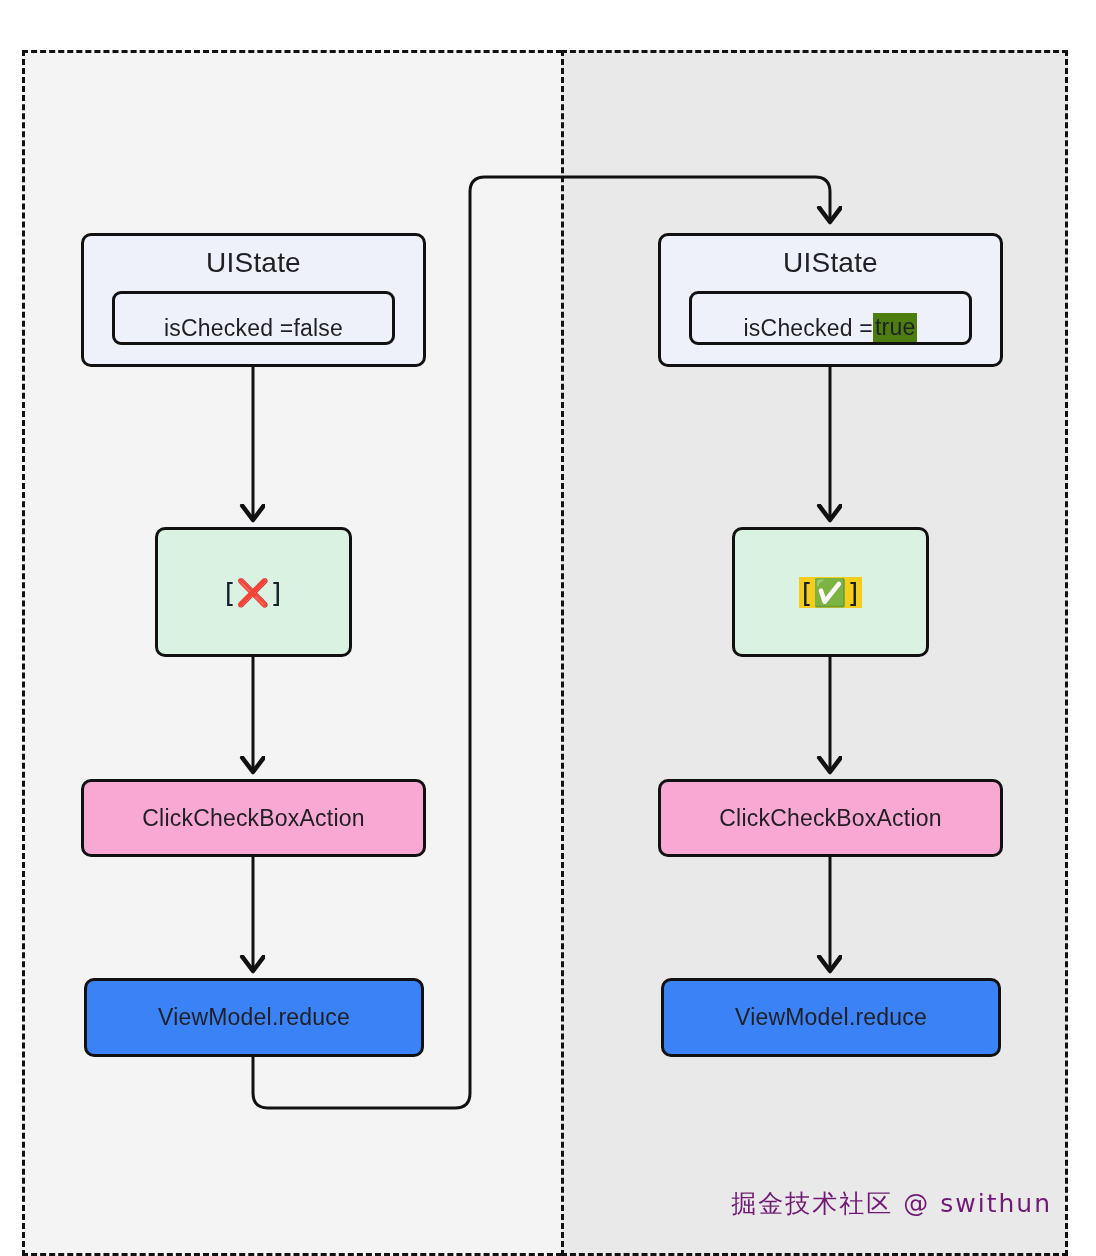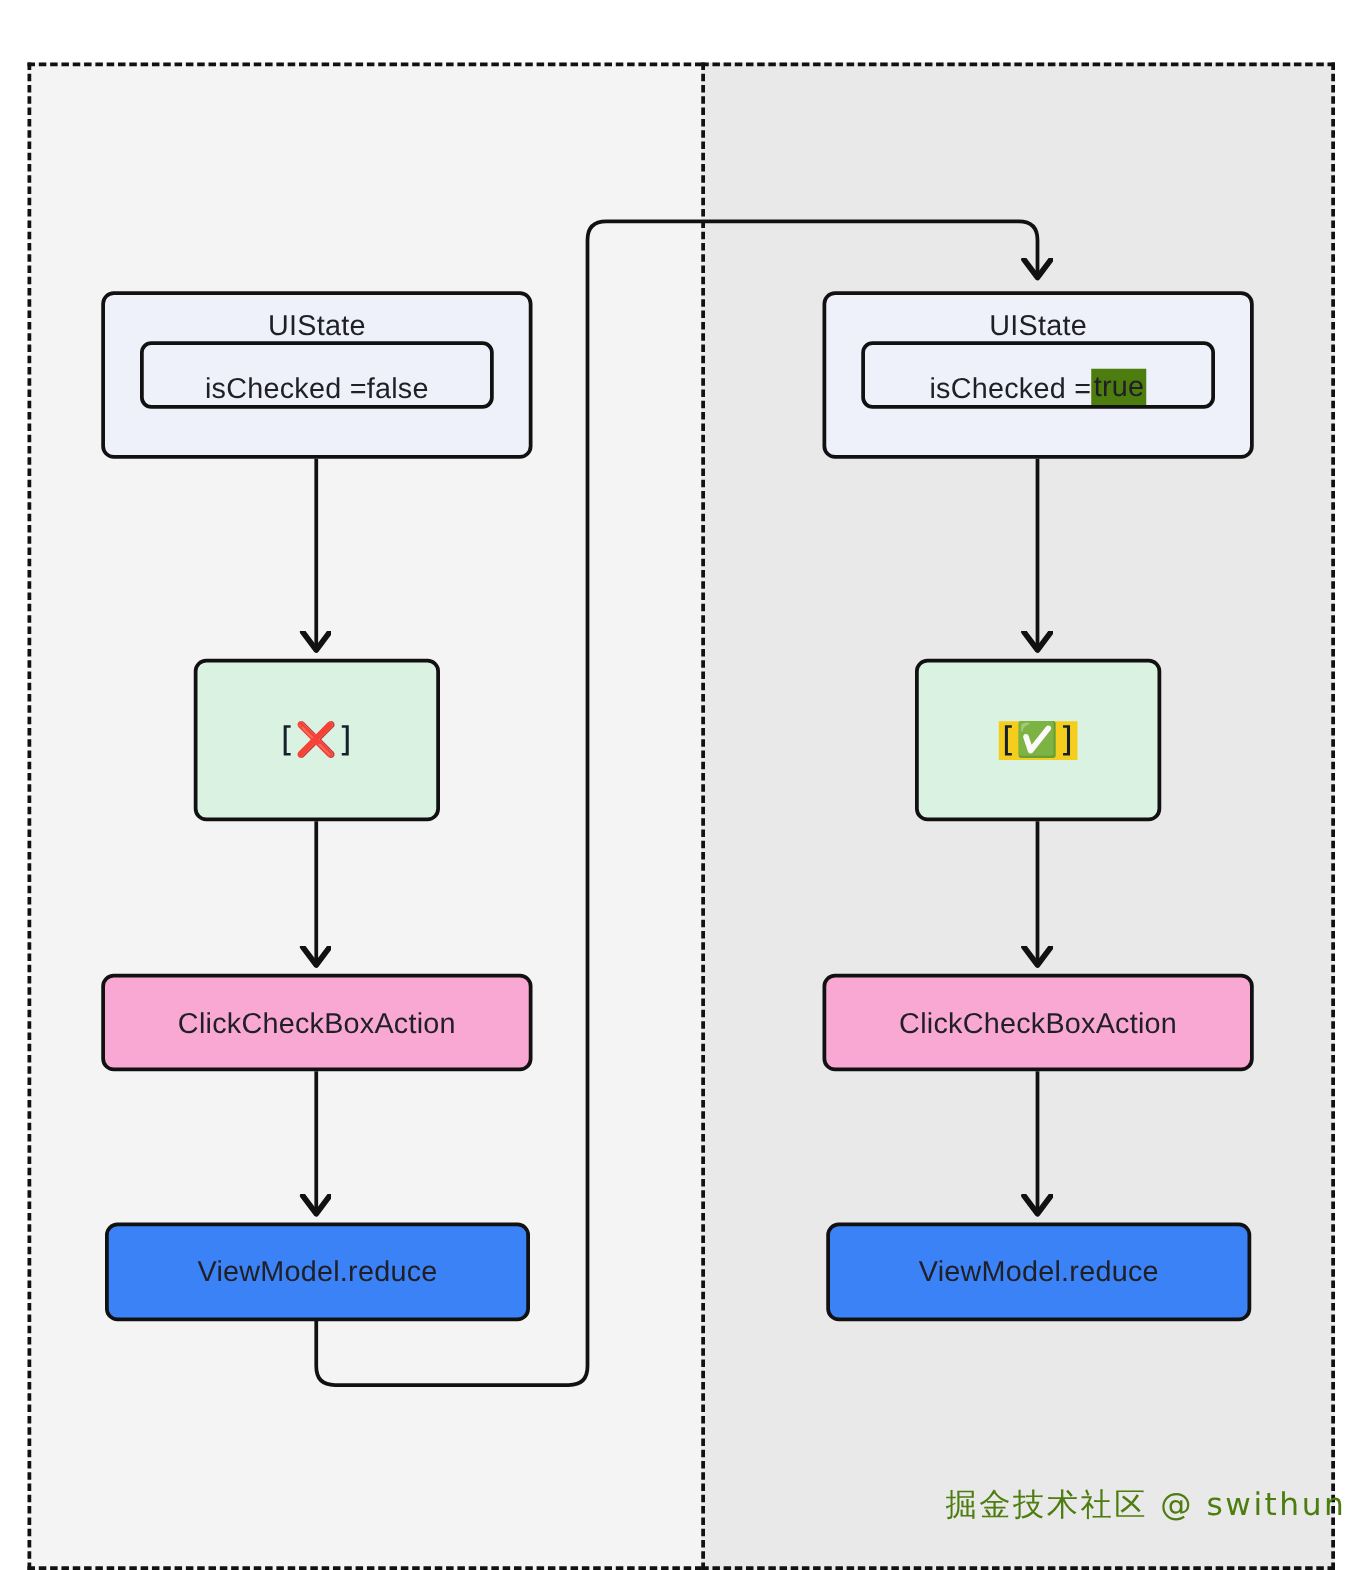--- a/index.html
+++ b/index.html
@@ -68,23 +68,24 @@
     color: #1f1f25;
     letter-spacing: 0.2px;
   }
   .node-state {
     background: #eef0fa;
     flex-direction: column;
     justify-content: flex-start;
     padding-top: 12px;
   }
   .node-state .state-title {
-    font-size: 23px;
+    font-size: 28px;
     color: #1f1f25;
     line-height: 1.1;
+    margin-bottom: 12px;
   }
   .state-field {
     box-sizing: border-box;
     border: 3px solid #111111;
     border-radius: 9px;
     background: #eef0fa;
     font-size: 23px;
     color: #1f1f25;
     display: flex;
     align-items: flex-end;
@@ -115,24 +116,24 @@
   .node-action {
     background: #f9a8d4;
   }
   .node-reduce {
     background: #3b82f6;
   }
 
   
   #watermark {
     position: absolute;
-    right: 19px;
+    right: 44px;
     top: 1187px;
     font-size: 25px;
-    color: #4d7c0f;
+    color: #701a75;
     letter-spacing: 2px;
     font-family: "DejaVu Sans", sans-serif;
     white-space: nowrap;
   }
 </style>
 </head>
 <body>
 
 <div id="canvas">
 

